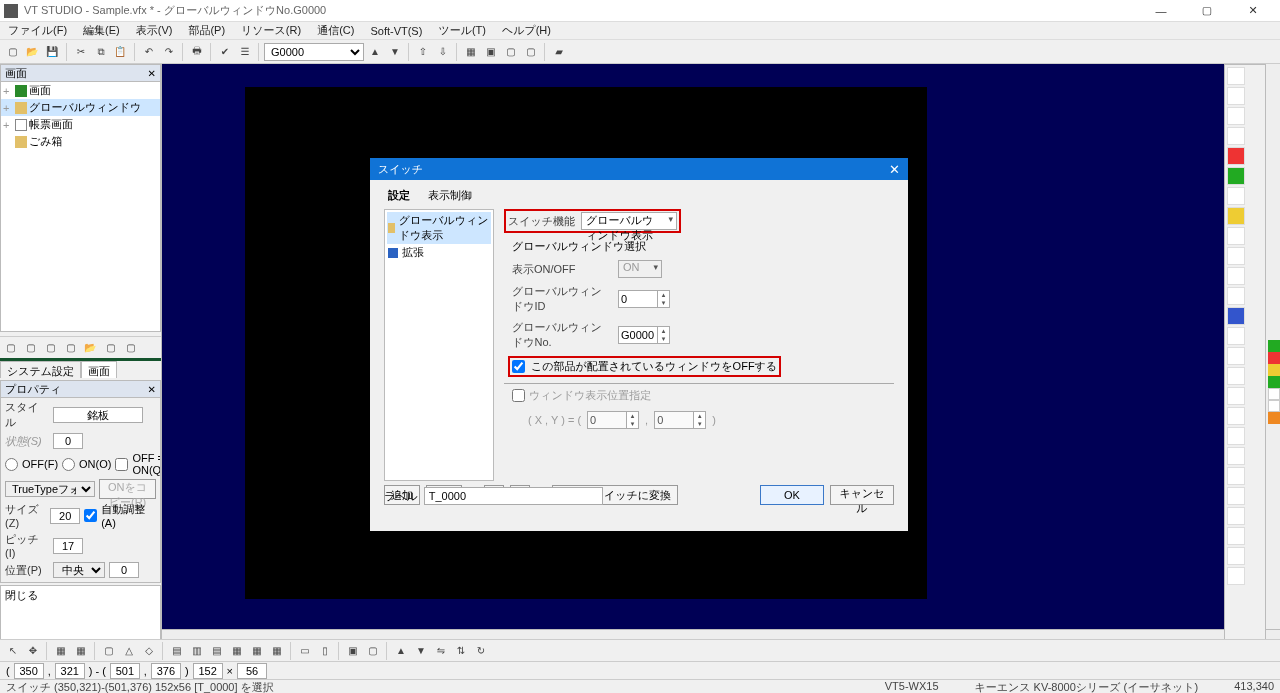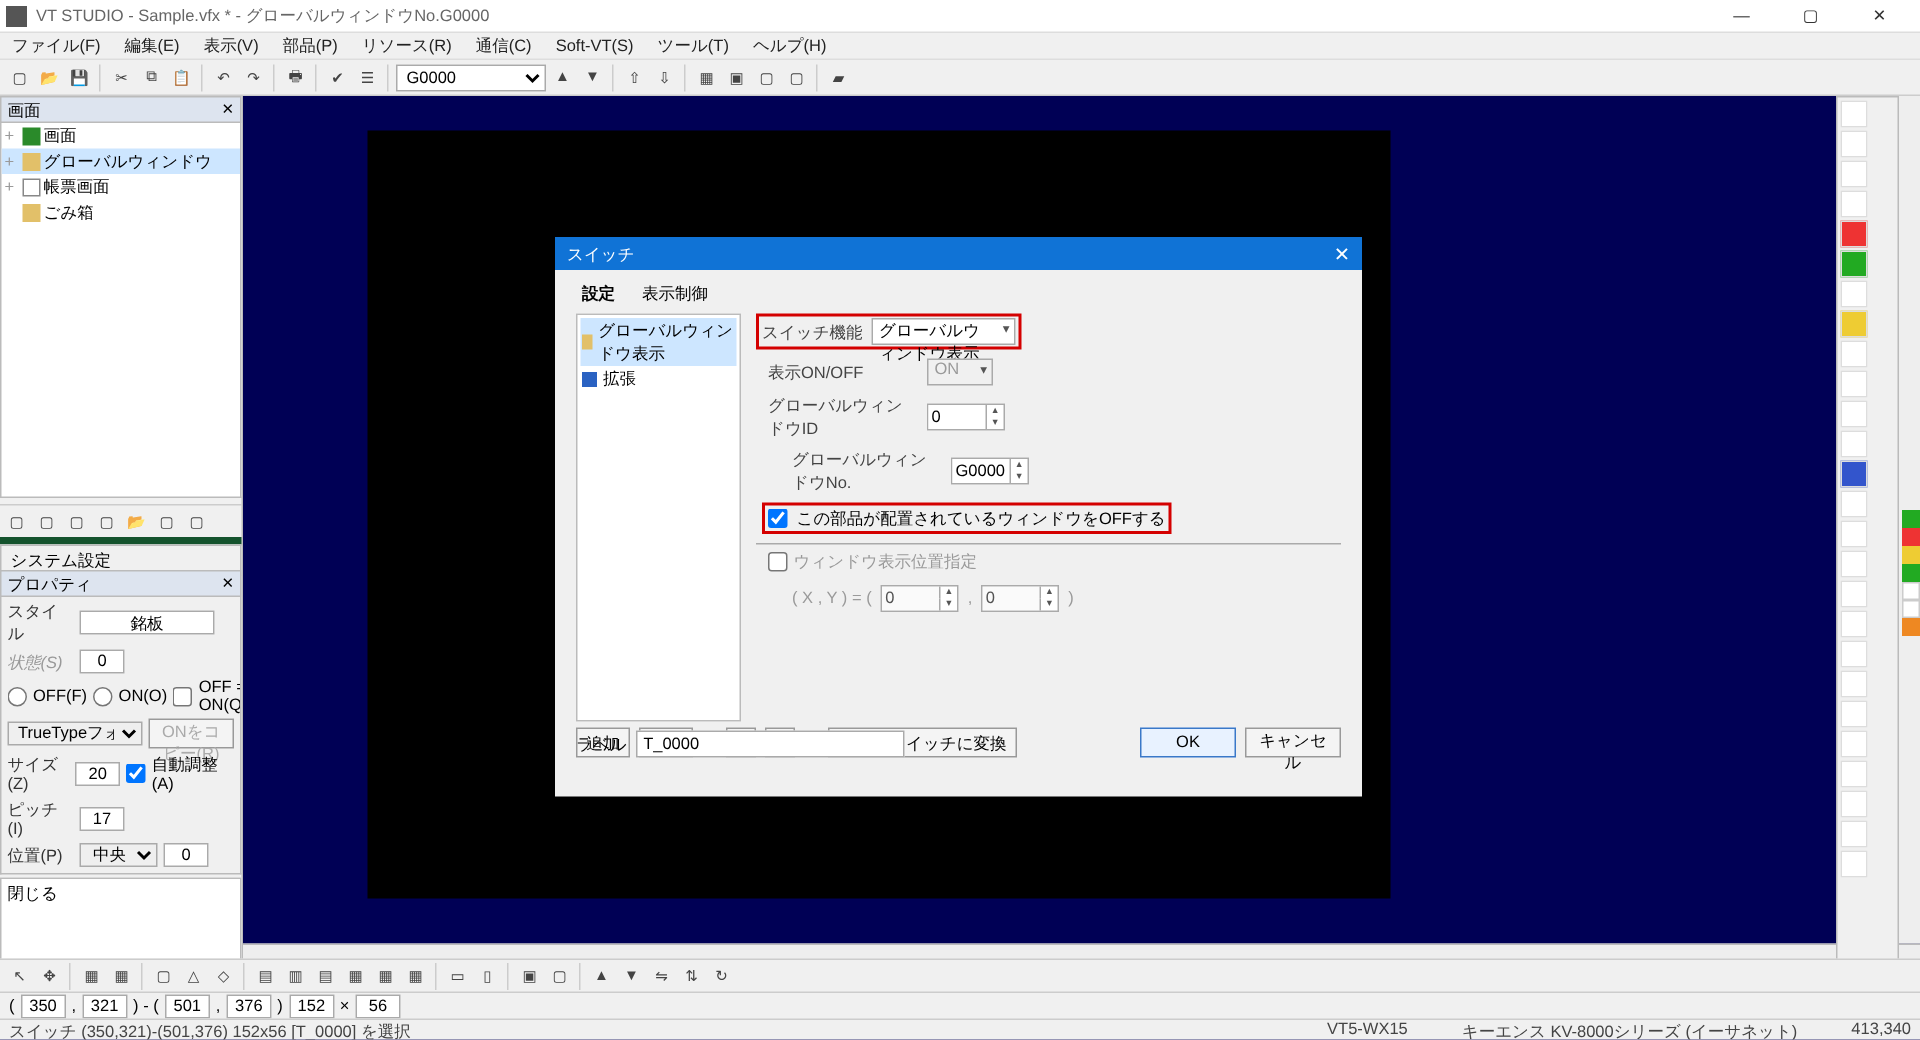--- a/index.html
+++ b/index.html
@@ -23,21 +23,21 @@
 .panel-hd .close { margin-left:auto; font-size:10px; }
 .tree { flex:0 0 250px; background:#fff; border:1px solid #bbb; border-top:none; overflow:auto; font-size:11px; }
 .tree-item { display:flex; align-items:center; padding:1px 2px; gap:2px; }
 .tree-item .tb { width:10px; color:#999; }
 .tree-item .ic { width:12px; height:12px; display:inline-block; }
 .ic.green { background:#2a8a2a; }
 .ic.fold  { background:#e2c069; }
 .ic.text  { border:1px solid #888; background:#fff; }
 .tree-item.sel { background:#cde6ff; }
 .left-tb { height:22px; display:flex; align-items:center; gap:2px; border-top:1px solid #ccc; padding:0 2px; margin-top:4px; }
-.lt-tab { height:20px; display:flex; border-top:5px solid #14532d;flex-direction:column; }
+.lt-tab { height:20px; display:flex; border-top:3px solid #14532d; }
 .lt-tab span { padding:2px 6px; border:1px solid #bbb; border-bottom:none; background:#f0f0f0; font-size:11px; }
 .lt-tab span.act { background:#fff; }
 .prop-hd { height:18px; background:#dde4ef; border:1px solid #bbb; display:flex; align-items:center; padding:0 4px; font-size:11px; margin-top:2px; }
 .prop-hd .close { margin-left:auto; font-size:10px; }
 .prop-body { flex:1; background:#f0f0f0; border:1px solid #bbb; border-top:none; padding:2px 4px; display:flex; flex-direction:column; gap:3px; overflow:hidden; }
 .prow { display:flex; align-items:center; gap:4px; font-size:11px; }
 .prow label { width:44px; color:#333; }
 .prow .disabled { color:#999;font-style:italic; }
 .pinp { height:16px; border:1px solid #aaa; font-size:11px; padding:0 2px;text-align:center; }
 .w60 { width:52px; } .w90 { width:90px; } .w30{ width:30px;}
@@ -356,35 +356,36 @@
         <span>拡張</span>
       </div>
     </div>
     <div class="dlg-right">
       <div class="fr">
         <span class="redbox">
           <label>スイッチ機能</label>
           <div class="selbox" style="width:96px">グローバルウィンドウ表示</div>
         </span>
       </div>
+      <div style="font-size:11px;margin:2px 0 6px 8px">グローバルウィンドウ選択</div>
       <div class="fr" style="margin-left:8px">
         <label class="disabled-t" style="width:100px">表示ON/OFF</label>
         <div class="selbox disabled-t" style="width:44px;background:#f0f0f0">ON</div>
       </div>
       <div class="fr" style="margin-left:8px">
         <label class="disabled-t" style="width:100px">グローバルウィンドウID</label>
         <span class="spn">
             <input value="0" style="">
             <span class="ar">
               <b>▴</b>
               <b>▾</b>
             </span>
           </span>
       </div>
-      <div class="fr" style="margin-left:24px">
+      <div class="fr" style="margin-left:8px">
         <label class="disabled-t" style="width:100px">グローバルウィンドウNo.</label>
         <span class="spn">
             <input value="G0000" style="">
             <span class="ar">
               <b>▴</b>
               <b>▾</b>
             </span>
           </span>
       </div>
       <div class="fr" style="margin-left:4px">

